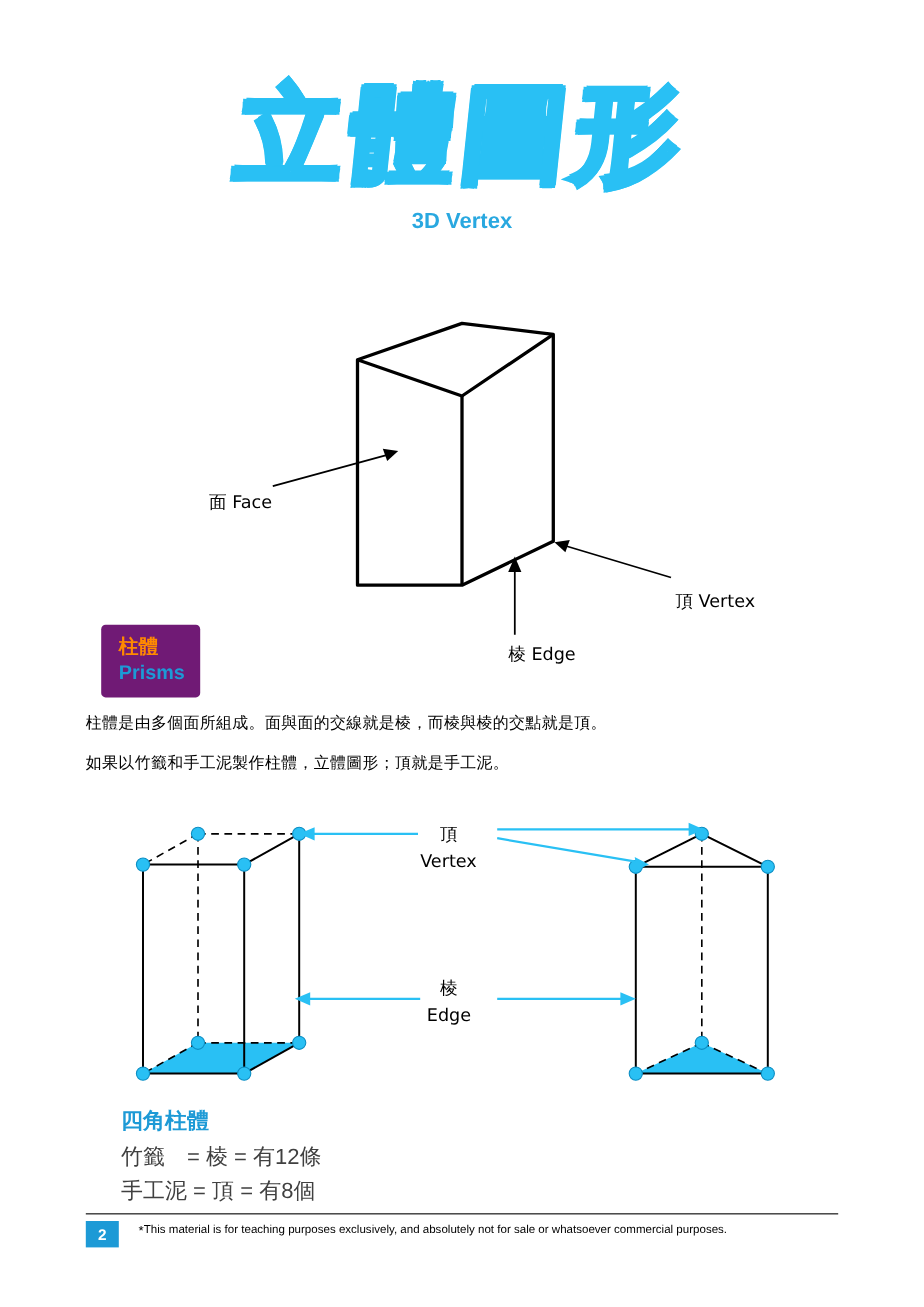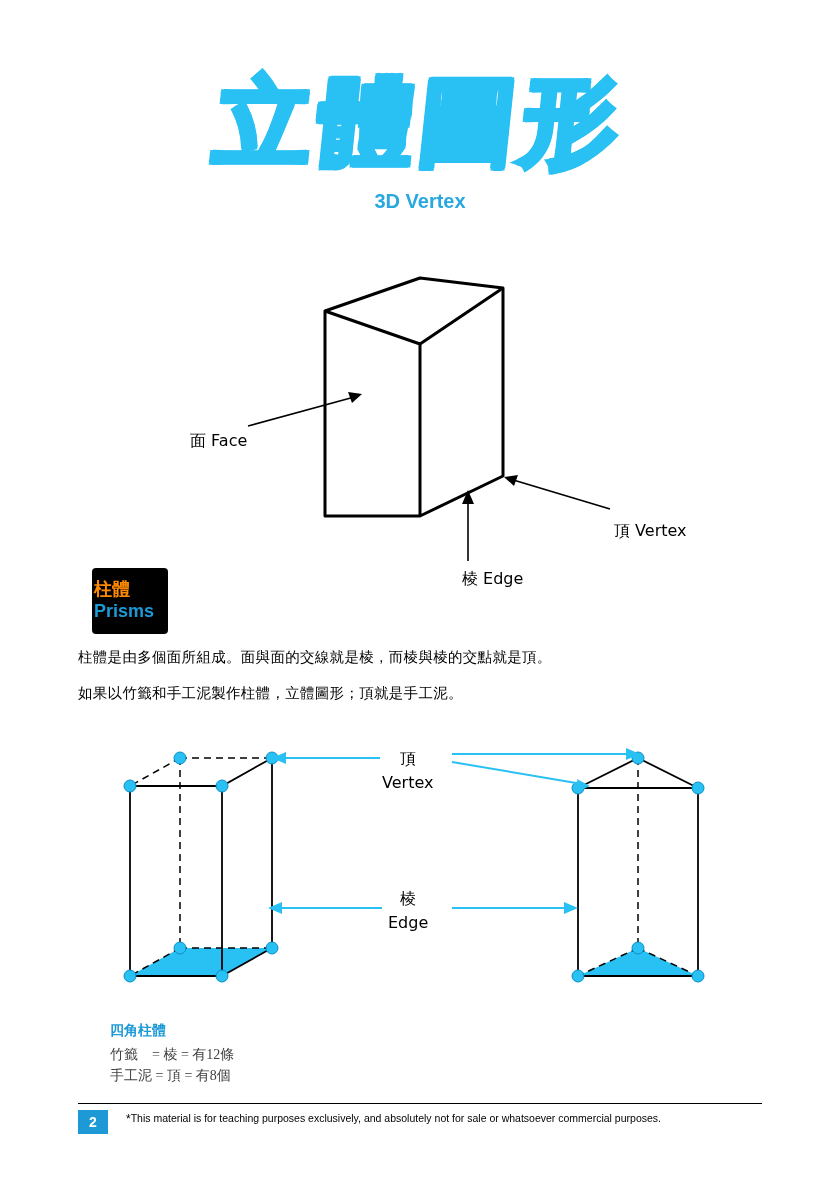--- a/index.html
+++ b/index.html
@@ -46,34 +46,34 @@
   .title-en {
     margin-top: 8px;
     font-size: 20px;
     font-weight: bold;
     color: #29a8e0;
   }
 
   
   .main-figure {
     position: absolute;
-    top: 266px;
+    top: 282px;
     left: 0;
     width: 760px;
     height: 330px;
   }
 
   
   .section-badge {
     position: absolute;
     top: 568px;
     left: 92px;
-    background: #000000;
+    background: #701a75;
     border-radius: 4px;
-    padding: 9px 14px 10px 2px;
+    padding: 9px 14px 10px 16px;
     line-height: 1.3;
   }
   .section-badge .cn {
     font-family: "DejaVu Sans", sans-serif;
     font-size: 18px;
     font-weight: bold;
     color: #ff8a00;
   }
   .section-badge .en {
     font-size: 18px;
@@ -99,24 +99,23 @@
     position: absolute;
     top: 726px;
     left: 0;
     width: 840px;
     height: 280px;
   }
 
   
   .caption {
     position: absolute;
-    font-family: Liberation Serif, serif;
-    font-size: 14px;
+    font-family: Liberation Sans, sans-serif;
+    font-size: 20px;
     line-height: 1.55;
-    margin-top: 16px;
   }
   .caption .head {
     color: #1d9ad6;
     font-weight: bold;
     display: block;
     margin-bottom: 2px;
   }
   .caption .line { display: block; color: #404040; }
   .caption-left { top: 1004px; left: 110px; }
   .caption-right { top: 1004px; left: 533px; }

